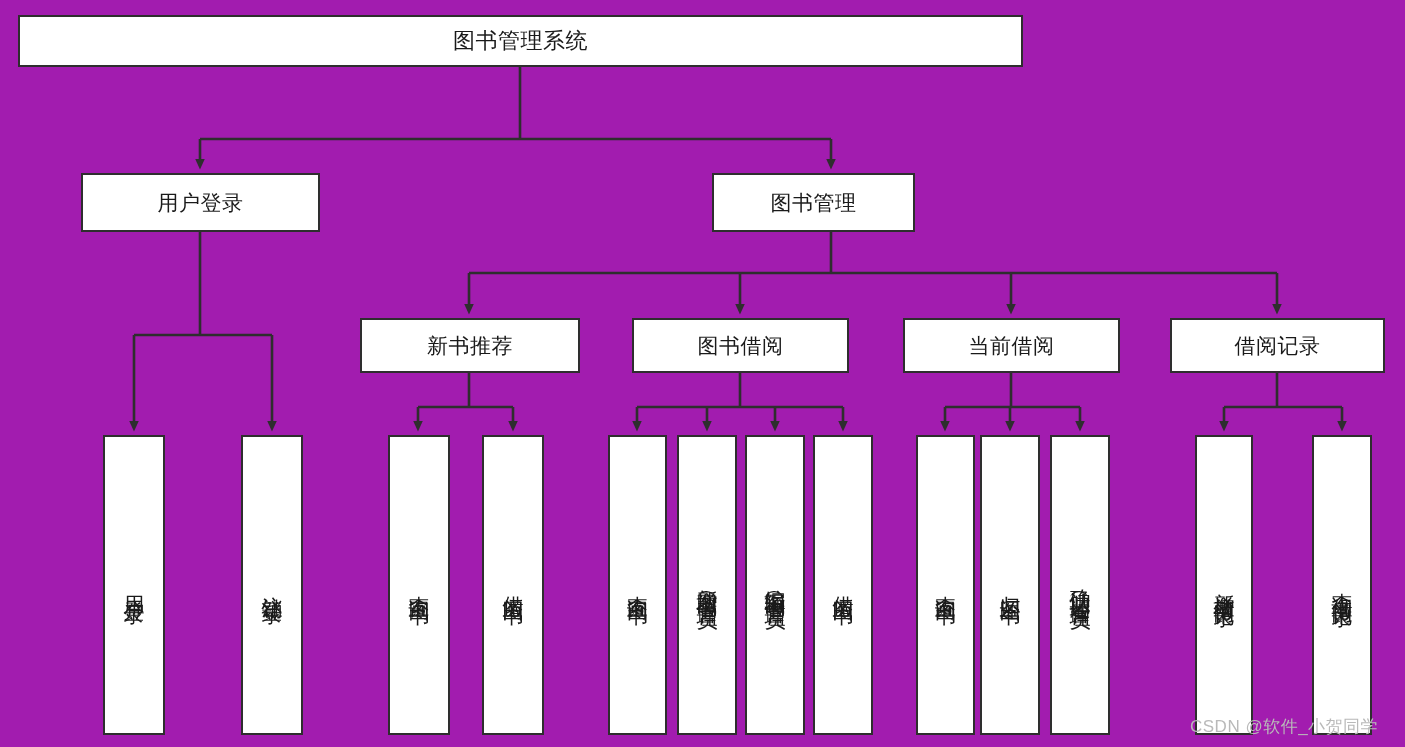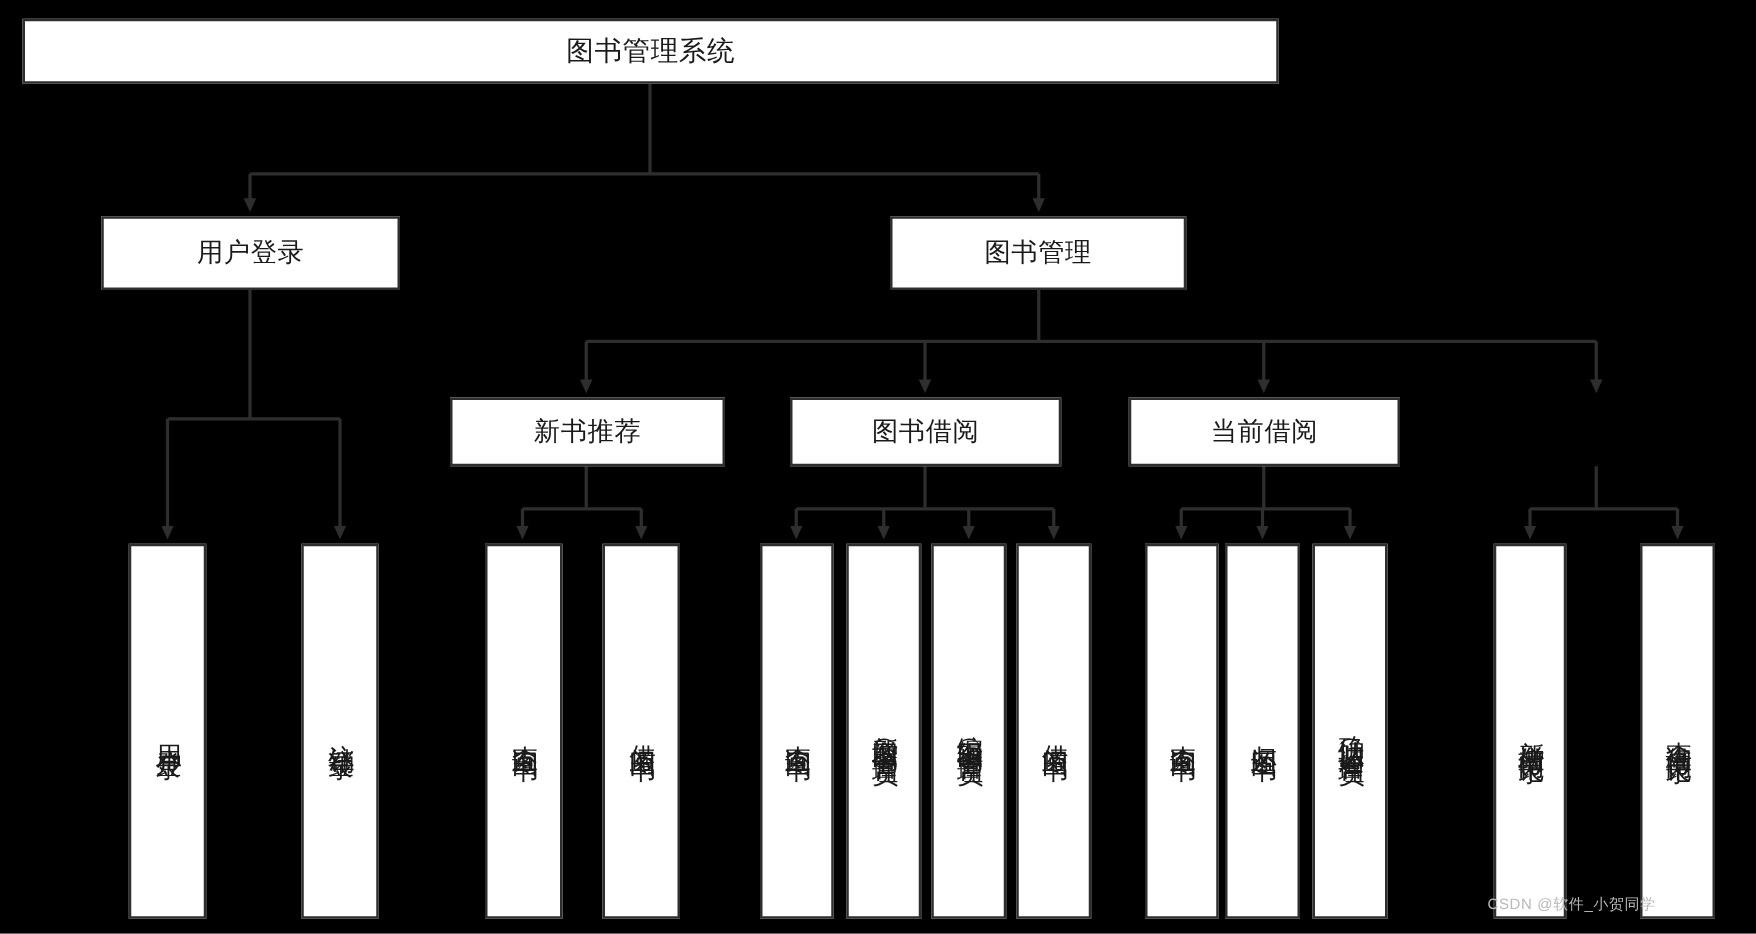--- a/index.html
+++ b/index.html
@@ -7,21 +7,21 @@
     padding: 0;
     background: #ffffff;
   }
   body {
     font-family: "Liberation Sans", "DejaVu Sans", sans-serif;
   }
   #canvas {
     position: relative;
     width: 1405px;
     height: 747px;
-    background: #000000;
+    background: #a21caf;
     overflow: hidden;
   }
   svg#wires {
     position: absolute;
     left: 0;
     top: 0;
     width: 1405px;
     height: 747px;
     pointer-events: none;
   }
@@ -52,21 +52,21 @@
   .node.vert .label {
     writing-mode: vertical-rl;
     text-orientation: upright;
     display: block;
   }
   .node.root {
     font-size: 22px;
   }
   .watermark {
     position: absolute;
-    font-size: 12px;
+    font-size: 17px;
     color: #b9b9b9;
     white-space: nowrap;
     letter-spacing: 0.5px;
   }
 </style>
 </head>
 <body>
 
 <div id="canvas">
 
@@ -120,32 +120,35 @@
     </g>
   </svg>
 
   <div class="node horiz root" style="left: 18px; top: 15px; width: 1005px; height: 52px; border-color: rgb(46, 46, 46); background: rgb(255, 255, 255); color: rgb(26, 26, 26);">
     <span class="label">图书管理系统</span>
   </div>
 
   <div class="node horiz" style="left: 81px; top: 173px; width: 239px; height: 59px; border-color: rgb(46, 46, 46); background: rgb(255, 255, 255); color: rgb(26, 26, 26);">
     <span class="label">用户登录</span>
   </div>
-  <div class="node horiz" style="left: 712px; top: 173px; width: 237px; height: 59px; border-color: rgb(46, 46, 46); background: rgb(255, 255, 255); color: rgb(26, 26, 26);">
+  <div class="node horiz" style="left: 712px; top: 173px; width: 203px; height: 59px; border-color: rgb(46, 46, 46); background: rgb(255, 255, 255); color: rgb(26, 26, 26);">
     <span class="label">图书管理</span>
   </div>
 
   <div class="node horiz" style="left: 360px; top: 318px; width: 220px; height: 55px; border-color: rgb(46, 46, 46); background: rgb(255, 255, 255); color: rgb(26, 26, 26);">
     <span class="label">新书推荐</span>
   </div>
   <div class="node horiz" style="left: 632px; top: 318px; width: 217px; height: 55px; border-color: rgb(46, 46, 46); background: rgb(255, 255, 255); color: rgb(26, 26, 26); text-align: center;">
     <span class="label">图书借阅</span>
   </div>
   <div class="node horiz" style="left: 903px; top: 318px; width: 217px; height: 55px; border-color: rgb(46, 46, 46); background: rgb(255, 255, 255); color: rgb(26, 26, 26); text-align: right;">
     <span class="label">当前借阅</span>
+  </div>
+  <div class="node horiz" style="left: 1170px; top: 318px; width: 215px; height: 55px; border-color: rgb(46, 46, 46); background: rgb(255, 255, 255); color: rgb(26, 26, 26);">
+    <span class="label">借阅记录</span>
   </div>
 
   <div class="node vert" style="left: 103px; top: 435px; width: 62px; height: 300px; border-color: rgb(46, 46, 46); background: rgb(255, 255, 255); color: rgb(26, 26, 26);">
     <span class="label">用户登录</span>
   </div>
   <div class="node vert" style="left: 241px; top: 435px; width: 62px; height: 300px; border-color: rgb(46, 46, 46); background: rgb(255, 255, 255); color: rgb(26, 26, 26);">
     <span class="label">注销登录</span>
   </div>
 
   <div class="node vert" style="left: 388px; top: 435px; width: 62px; height: 300px; border-color: rgb(46, 46, 46); background: rgb(255, 255, 255); color: rgb(26, 26, 26);">

